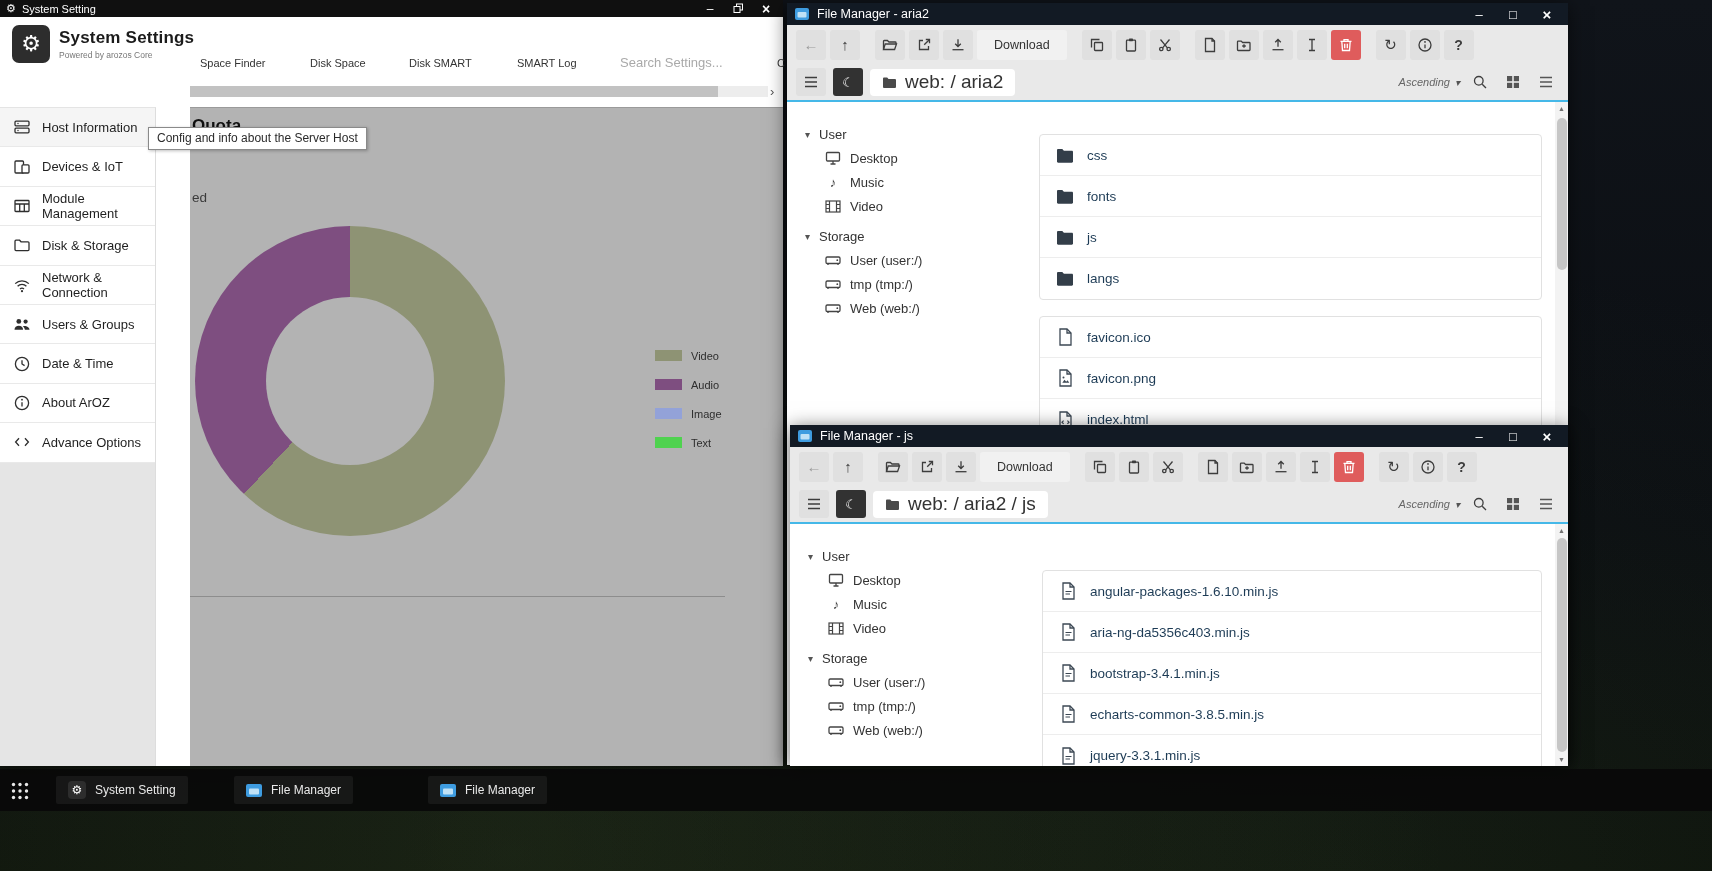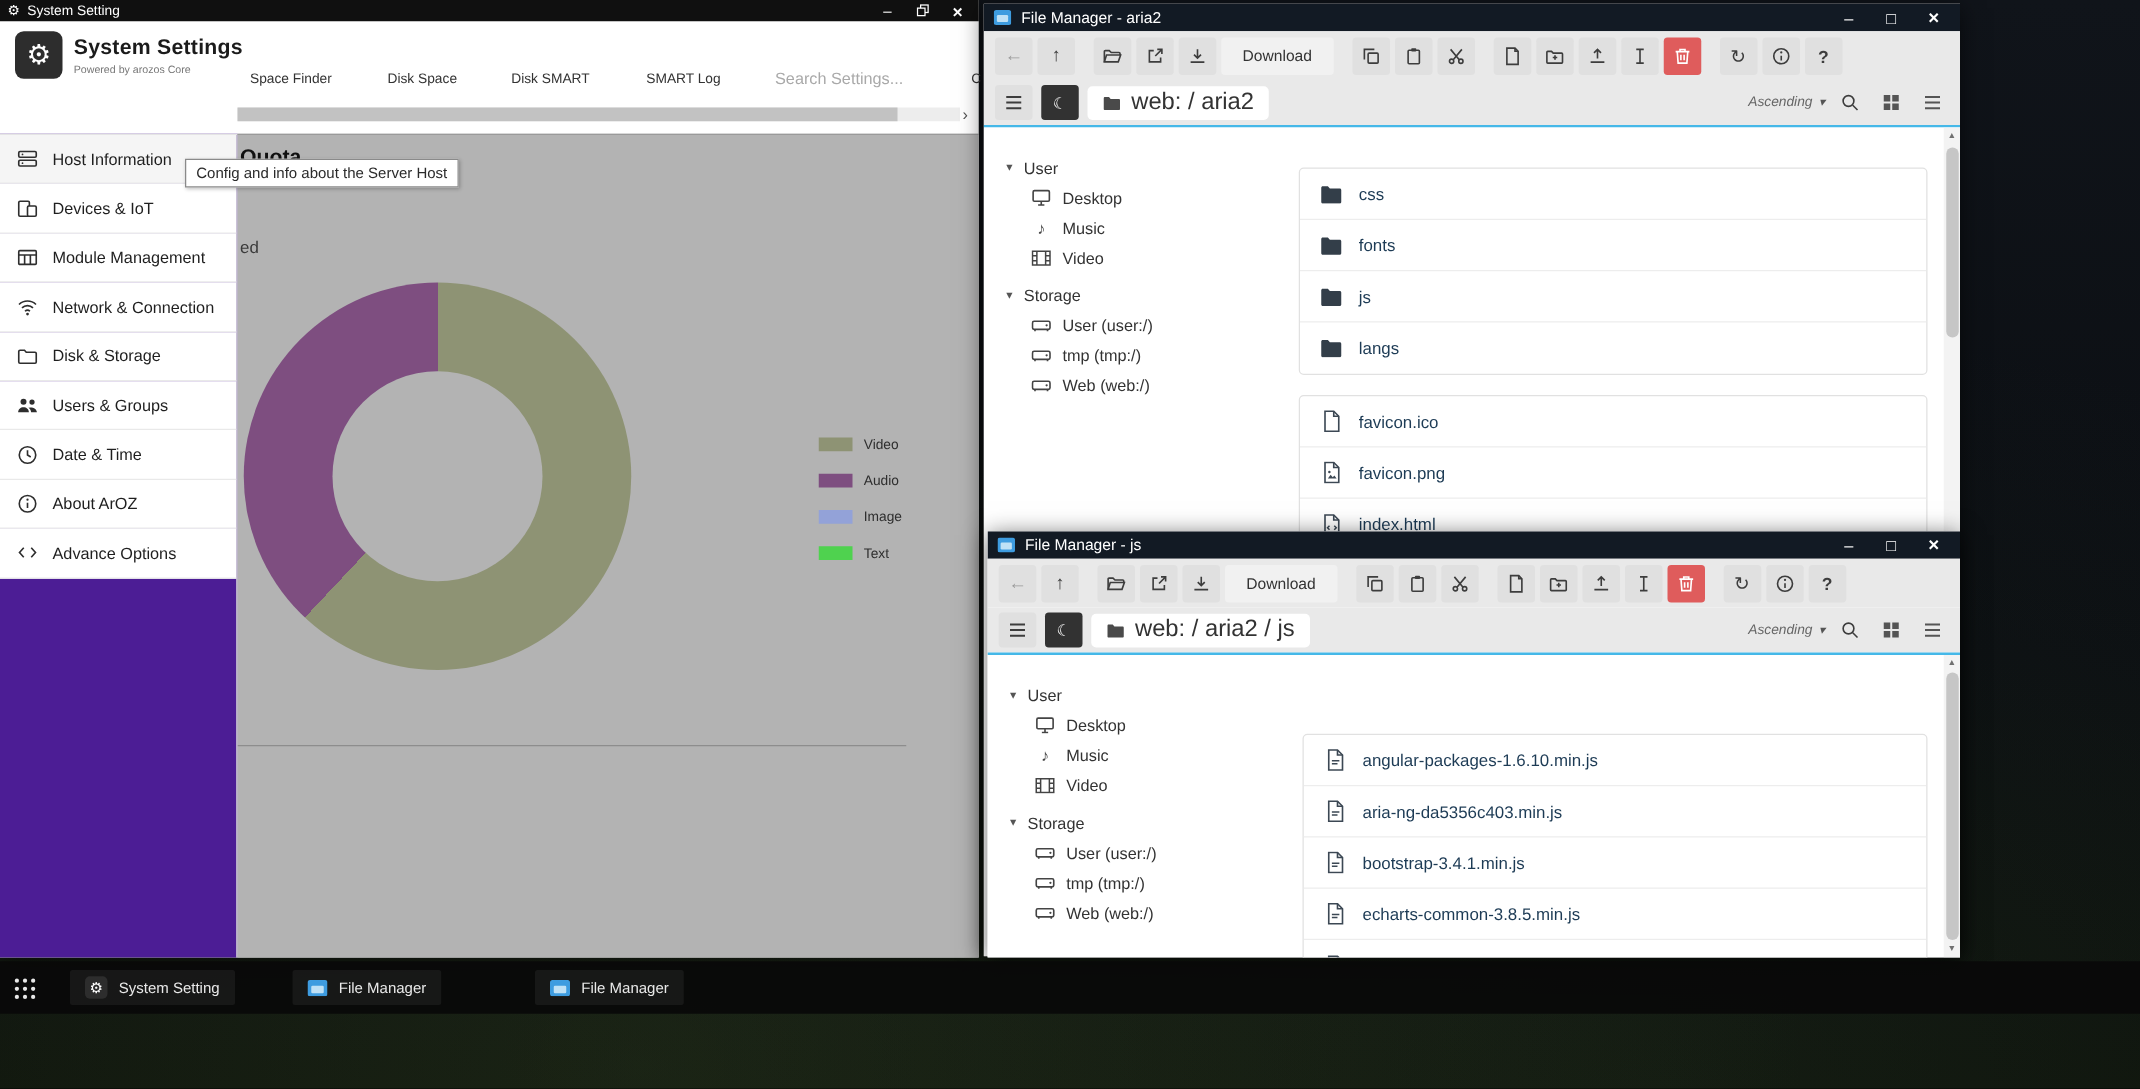--- a/index.html
+++ b/index.html
@@ -25,21 +25,21 @@
   .ss-logo-box{width:38px;height:38px;background:#2d2d2d;border-radius:7px;color:#fff;font-size:22px;display:flex;align-items:center;justify-content:center;}
   .ss-title{font-size:17px;font-weight:700;color:#1b1b1b;letter-spacing:.2px;}
   .ss-sub{font-size:8.5px;color:#777;margin-top:2px;}
   .ss-tabs{position:absolute;left:0;top:57px;height:20px;width:100%;}
   .ss-tab{position:absolute;font-size:11px;color:#333;cursor:pointer;white-space:nowrap;}
   .ss-search{position:absolute;top:-2px;border:none;outline:none;background:transparent;font-size:13px;color:#333;width:130px;}
   .ss-search::placeholder{color:#a9a9a9;}
   .ss-hscroll{position:absolute;left:190px;top:86px;width:578px;height:11px;background:#ededed;}
   .ss-hthumb{position:absolute;left:0;top:0;width:528px;height:11px;background:#c2c2c2;}
   .ss-harrow{position:absolute;left:770px;top:84px;font-size:13px;color:#555;cursor:pointer;}
-  .ss-side{position:absolute;left:0;top:107px;width:190px;bottom:0;background:#4c1d95;border-right:1px solid #ddd;border-top:1px solid #e4e4e4;}
+  .ss-side{position:absolute;left:0;top:107px;width:156px;bottom:0;background:#e5e5e5;border-right:1px solid #ddd;border-top:1px solid #e4e4e4;}
   .sb-item{height:39.4px;display:flex;align-items:center;gap:11px;padding-left:13px;border-bottom:1px solid #e9e9e9;font-size:13px;color:#1f1f1f;cursor:pointer;background:#fff;}
   .sb-item.hov{background:#f5f5f5;}
   .si{width:18px;height:18px;stroke:#2e2e2e;stroke-width:1.3;fill:none;flex:0 0 auto;}
   .ss-content{position:absolute;left:190px;top:107px;right:0;bottom:0;background:#b3b3b3;overflow:hidden;border-top:1px solid #9a9a9a;}
   .ss-h1{position:absolute;left:2px;top:8px;font-size:17px;font-weight:700;color:#101010;}
   .ss-h2{position:absolute;left:2px;top:82px;font-size:13.5px;color:#3a3a3a;}
   .donut{position:absolute;left:5px;top:118px;width:310px;height:310px;border-radius:50%;}
   .donut::after{content:"";position:absolute;left:50%;top:50%;width:168px;height:168px;transform:translate(-50%,-50%);border-radius:50%;background:#b3b3b3;}
   .legend{position:absolute;left:465px;top:233px;}
   .lg-row{display:flex;align-items:center;gap:9px;height:29px;}
@@ -67,21 +67,21 @@
   .iconbtn{width:26px;height:26px;display:flex;align-items:center;justify-content:center;cursor:pointer;}
   .accent{height:2px;background:#45b8e8;flex:0 0 auto;}
   .fm-body{flex:1;position:relative;display:flex;background:#fff;overflow:hidden;}
   .fm-tree{width:246px;padding:20px 4px 4px 18px;font-size:13px;color:#333;flex:0 0 auto;}
   .tree-row{height:24px;display:flex;align-items:center;gap:9px;cursor:pointer;white-space:nowrap;}
   .tree-child{padding-left:20px;}
   .chev{font-size:10px;color:#555;}
   .tic{width:16px;display:flex;justify-content:center;color:#444;font-size:13px;flex:0 0 auto;}
   .tree-gap{height:6px;}
   .fm-files{flex:1;padding:32px 26px 0 6px;}
-  .fm2 .fm-files{padding-top:63px;}
+  .fm2 .fm-files{padding-top:46px;}
   .fgroup{border:1px solid #e1e1e1;border-radius:4px;overflow:hidden;margin-bottom:16px;background:#fff;}
   .frow{height:41px;display:flex;align-items:center;gap:13px;padding:0 16px;border-bottom:1px solid #ededed;font-size:13.5px;color:#1d3b55;cursor:pointer;}
   .frow:last-child{border-bottom:none;}
   .fic{width:18px;display:flex;justify-content:center;flex:0 0 auto;}
   .fm-scroll{position:absolute;right:0;top:0;bottom:0;width:13px;background:#f3f3f3;}
   .fm-sarr{position:absolute;left:0;width:13px;height:13px;display:flex;align-items:center;justify-content:center;font-size:7px;color:#707070;cursor:pointer;}
   .fm-thumb{position:absolute;left:1.5px;width:10px;background:#c6c6c6;border-radius:5px;cursor:pointer;}
   
   .taskbar{position:absolute;left:0;top:769px;width:100%;height:42px;background:rgba(9,9,9,.93);z-index:10;}
   .tk-apps{position:absolute;left:8px;top:10px;width:24px;height:24px;display:flex;align-items:center;justify-content:center;cursor:pointer;}
@@ -149,30 +149,30 @@
       </div>
       <div class="sb-item">
         <svg class="si" viewBox="0 0 18 18">
             <rect x="2" y="3.5" width="14" height="11" rx="0.8"></rect>
             <path d="M2 7h14M6.7 7v7.5M11.3 7v7.5"></path>
           </svg>
         <span>Module Management</span>
       </div>
       <div class="sb-item">
         <svg class="si" viewBox="0 0 18 18">
+            <path d="M2 5.2c0-.6.4-1 1-1h3.6L8 5.8h7c.6 0 1 .4 1 1v6.8c0 .6-.4 1-1 1H3c-.6 0-1-.4-1-1z"></path>
+          </svg>
+        <span>Disk &amp; Storage</span>
+      </div>
+      <div class="sb-item">
+        <svg class="si" viewBox="0 0 18 18">
             <path d="M2.2 7.6a9.6 9.6 0 0 1 13.6 0M4.6 10.3a6.2 6.2 0 0 1 8.8 0M7 13a3 3 0 0 1 4 0"></path>
             <circle cx="9" cy="15.2" r="1.1" fill="#2e2e2e" stroke="none"></circle>
           </svg>
         <span>Network &amp; Connection</span>
-      </div>
-      <div class="sb-item">
-        <svg class="si" viewBox="0 0 18 18">
-            <path d="M2 5.2c0-.6.4-1 1-1h3.6L8 5.8h7c.6 0 1 .4 1 1v6.8c0 .6-.4 1-1 1H3c-.6 0-1-.4-1-1z"></path>
-          </svg>
-        <span>Disk &amp; Storage</span>
       </div>
       <div class="sb-item">
         <svg class="si" viewBox="0 0 18 18">
             <g fill="#2e2e2e" stroke="none">
               <circle cx="5.8" cy="6.4" r="2.4"></circle>
               <path d="M1.5 14.8c0-2.4 1.9-4 4.3-4s4.3 1.6 4.3 4z"></path>
               <circle cx="12.6" cy="6.6" r="2.1"></circle>
               <path d="M11.4 10.9c2.8 0 5.1 1.6 5.1 3.9h-4.6c-.2-1.6-1-2.9-2.2-3.6z"></path>
             </g>
           </svg>

